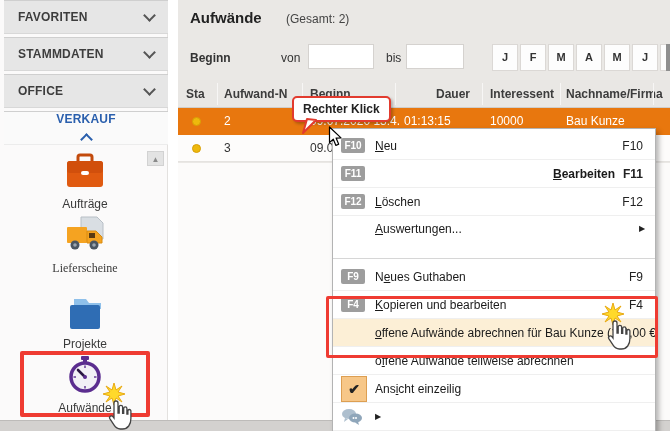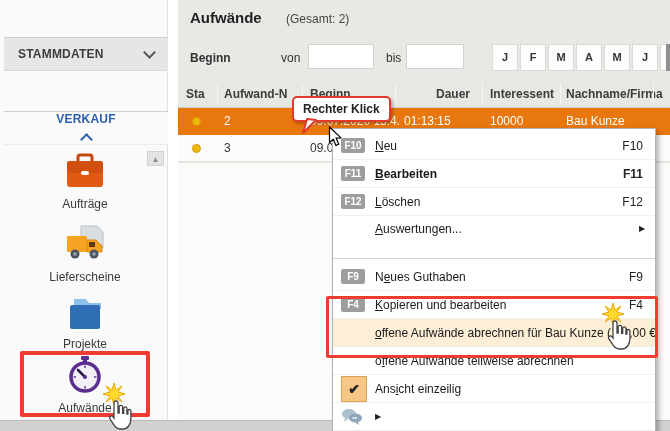--- a/index.html
+++ b/index.html
@@ -45,62 +45,70 @@
   .dot { position:absolute; left:14px; top:9px; width:9px; height:9px; border-radius:50%; background:#eeb90c; border:1px solid #d89f06; }
   .tbl-empty { position:absolute; left:0; top:163px; width:492px; height:257px; background:#fcfbfa; }
 
   
   .menu { position:absolute; left:332px; top:128px; width:324px; height:316px; background:#fff; border:1px solid #b3b3b3; box-shadow:3px 3px 5px rgba(0,0,0,.28); z-index:10; padding-top:3px; }
   .mi { position:relative; display:flex; align-items:center; height:28px; padding-left:8px; border-bottom:1px solid #efefef; cursor:pointer; z-index:2; }
   .mi .icol { width:34px; flex:0 0 34px; display:flex; align-items:center; }
   .mi .lab { flex:1; font-size:12px; color:#1a1a1a; white-space:nowrap; overflow:hidden; }
   .mi .acc { flex:0 0 40px; text-align:right; padding-right:12px; font-size:12px; color:#222; }
   .mi .sub { flex:0 0 16px; font-size:8px; color:#222; }
-  .mi.bold .lab, .mi.bold .acc { font-weight:bold; }
+  .mi.bold .lab, .mi.bold .acc { font-weight:bold;text-align:right; }
   .mi.short { height:25px; }
   .mi.hov { background:#fcefd6; }
   .msep { height:6px; border-bottom:1px solid #d6d6d6; margin-bottom:17px; }
   .kbadge { display:inline-block; min-width:24px; height:15px; line-height:15px; background:#9d9d9d; color:#fff; font-size:10px; font-weight:bold; text-align:center; border-radius:2px; padding:0 2px; }
   .chk { width:26px; height:26px; background:#f7c788; border:1px solid #dd9f52; color:#222; font-size:14px; font-weight:bold; text-align:center; line-height:24px; }
   .u { text-decoration:underline; }
 
   
   .hl-box { position:absolute; border:4px solid #ef3b32; border-radius:2px; z-index:20; pointer-events:none; }
   .hl-side { left:20px; top:351px; width:130px; height:66px; }
   .hl-menu { left:326px; top:296px; width:332px; height:62px; border-width:3px; }
   .tooltip { position:absolute; left:292px; top:96px; background:#fff; border:2px solid #e23b2e; border-radius:5px; padding:4px 9px; font-size:12px; font-weight:bold; color:#222; box-shadow:2px 2px 3px rgba(0,0,0,.25); z-index:25; white-space:nowrap; }
   .tip-tail { position:absolute; left:299px; top:117px; z-index:25; }
   .cursor { position:absolute; z-index:30; }
 </style>
 </head>
 <body>
 
 <div class="sidebar">
+  <div class="side-header" style="top:0;">
+    <span class="lbl">FAVORITEN</span>
+    <span class="chev"></span>
+  </div>
   <div class="side-header" style="top:37px;">
     <span class="lbl">STAMMDATEN</span>
+    <span class="chev"></span>
+  </div>
+  <div class="side-header" style="top:74px;">
+    <span class="lbl">OFFICE</span>
     <span class="chev"></span>
   </div>
   <div class="side-header active" style="top:111px; border-bottom-color:#ececec;flex-direction:column;">
     <span class="lbl">VERKAUF</span>
     <span class="chev up"></span>
   </div>
 
   <div class="mini-up">▲</div>
 
   <div class="side-item" style="top:153px;">
     <svg class="ic" width="42" height="38" viewBox="0 0 42 38">
       <rect x="14" y="2" width="14" height="8" rx="2" fill="none" stroke="#c34a0c" stroke-width="3"></rect>
       <rect x="3" y="8" width="36" height="26" rx="3" fill="#e05a10"></rect>
       <rect x="3" y="8" width="36" height="12" rx="3" fill="#d14f0c"></rect>
       <rect x="17" y="18" width="8" height="4" rx="2" fill="#fff"></rect>
     </svg>
     <span>Aufträge</span>
   </div>
 
-  <div class="side-item" style="top:224px;">
+  <div class="side-item" style="top:215px;font-family:Liberation Serif, serif;">
     <svg class="ic" width="44" height="40" viewBox="0 0 44 40">
       <path d="M18 2 h16 l6 6 v16 h-22 z" fill="#d9dee3" stroke="#b8bfc6" stroke-width="1"></path>
       <rect x="4" y="12" width="20" height="16" rx="1" fill="#f5a321"></rect>
       <path d="M24 16 h9 l6 6 v6 h-15 z" fill="#f5a321" stroke="#d98b10" stroke-width="1"></path>
       <rect x="26" y="18" width="6" height="5" fill="#5b3a10"></rect>
       <circle cx="12" cy="30" r="4.5" fill="#4a5560"></circle>
         <circle cx="12" cy="30" r="1.8" fill="#9aa5af"></circle>
       <circle cx="31" cy="30" r="4.5" fill="#4a5560"></circle>
         <circle cx="31" cy="30" r="1.8" fill="#9aa5af"></circle>
     </svg>

